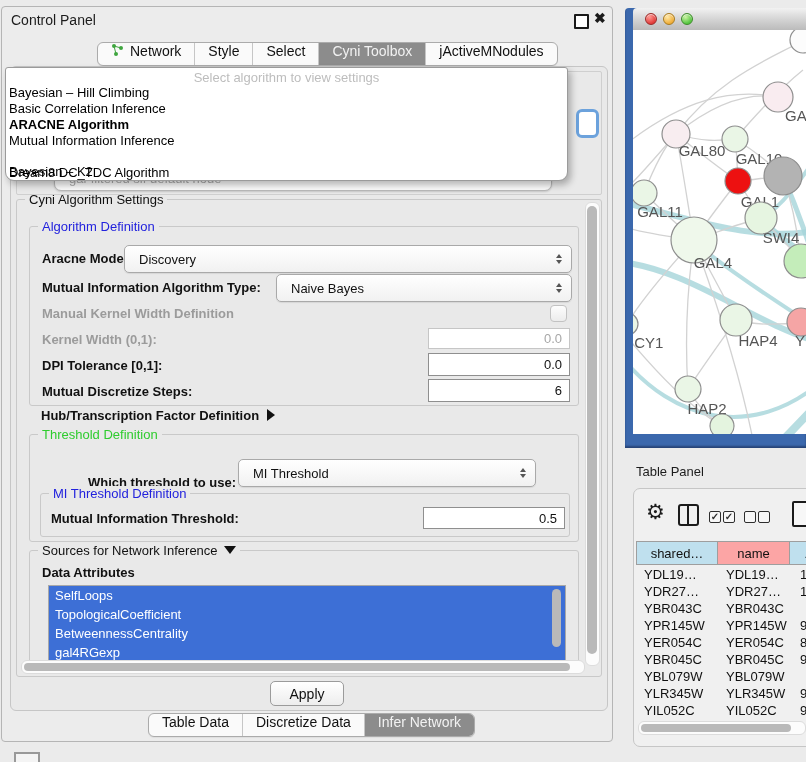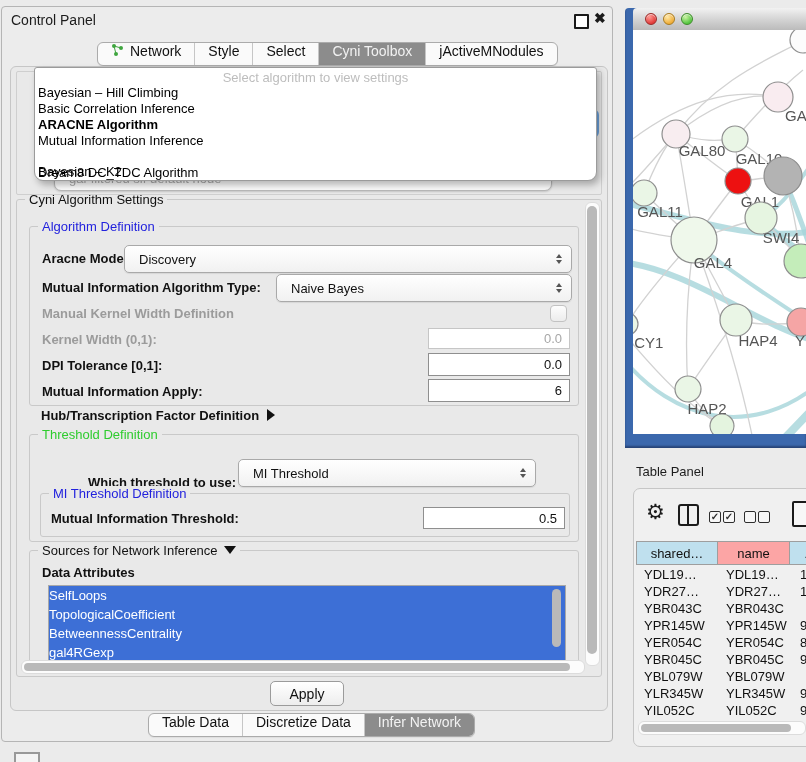--- a/index.html
+++ b/index.html
@@ -17,21 +17,21 @@
   .seg.selected{background:#8C8C8C;color:#F2F2F2;}
   .seg .net-ico{margin-right:6px;}
   
   .content-panel{position:absolute;left:8px;top:59px;width:596px;height:643px;background:#E9E9E9;border:1px solid #C6C6C6;border-radius:6px;}
   
   .frag-group{position:absolute;left:14px;top:64px;width:584px;height:122px;border:1px solid #CFCFCF;border-radius:2px;background:#E9E9E9;z-index:1;}
   .bg-combo{position:absolute;left:52px;top:158px;width:496px;height:24px;background:#FBFBFB;border:1px solid #B8B8B8;border-radius:7px;z-index:1;display:flex;align-items:flex-end;box-shadow:0 1px 2px rgba(0,0,0,.15);}
   .bg-combo span{font-size:13px;color:#ABABAB;padding:0 0 4px 14px;}
   .focus-frag{position:absolute;left:574px;top:102px;width:17px;height:23px;background:#FFF;border:3px solid #6CA2DC;border-radius:6px;z-index:1;}
   
-  .dd-list{position:absolute;left:32px;top:60px;width:561px;height:112px;background:#FFFFFF;border:1px solid #9B9B9B;border-radius:3px 3px 9px 9px;box-shadow:3px 4px 7px rgba(0,0,0,.28);z-index:5;text-decoration:underline;}
+  .dd-list{position:absolute;left:3px;top:60px;width:561px;height:112px;background:#FFFFFF;border:1px solid #9B9B9B;border-radius:3px 3px 9px 9px;box-shadow:3px 4px 7px rgba(0,0,0,.28);z-index:5;text-decoration:underline;}
   .dd-ph{position:absolute;left:0;right:0;top:2px;text-align:center;font-size:13px;color:#BDBDBD;}
   .dd-item{position:absolute;left:3px;font-size:13px;height:16px;line-height:16px;color:#000;}
   .dd-item.bold{font-weight:bold;}
   
   .fieldset{position:absolute;border:1px solid #C9C9C9;border-radius:3px;}
   .legend{position:absolute;top:-8px;left:8px;background:#E9E9E9;padding:0 4px;font-size:13px;line-height:15px;white-space:nowrap;}
   .legend.blue{color:#2222DD;}
   .legend.green{color:#2ECC2E;}
   .flabel{position:absolute;font-size:13px;font-weight:bold;color:#111;white-space:nowrap;}
   .flabel.dis{color:#9B9B9B;}
@@ -44,21 +44,21 @@
   .tri-right{display:inline-block;width:0;height:0;border-top:6px solid transparent;border-bottom:6px solid transparent;border-left:8px solid #111;margin-left:8px;vertical-align:-1px;}
   .tri-downb{display:inline-block;width:0;height:0;border-left:6px solid transparent;border-right:6px solid transparent;border-top:8px solid #111;margin-left:6px;vertical-align:1px;}
   .tinput{position:absolute;background:#FFF;border:1px solid #8F8F8F;font-size:13px;text-align:right;display:flex;align-items:center;justify-content:flex-end;padding-right:7px;box-sizing:border-box;color:#111;}
   .tinput.dis{border:1px solid #C6C6C6;color:#A7A7A7;}
   .cbox{position:absolute;width:15px;height:15px;border:1px solid #C2C2C2;border-radius:4px;background:linear-gradient(#FDFDFD,#ECECEC);}
   
   .vtrack{position:absolute;background:#FCFCFC;border:1px solid #DDD;border-radius:6px;}
   .vthumb{position:absolute;background:#B9B9B9;border-radius:5px;}
   
   .attr-list{position:absolute;background:#FFF;border:1px solid #A8A8A8;overflow:hidden;}
-  .attr-item{height:19px;line-height:19px;font-size:13px;color:#FFF;background:#3D6FD6;}
+  .attr-item{height:19px;line-height:19px;font-size:13px;padding-left:6px;color:#FFF;background:#3D6FD6;}
   
   .apply-btn{position:absolute;left:268px;top:674px;width:72px;height:23px;background:linear-gradient(#FFFFFF,#EDEDED);border:1px solid #9B9B9B;border-radius:5px;font-size:14px;display:flex;align-items:center;justify-content:center;}
   .mini-frag{position:absolute;left:14px;top:752px;width:22px;height:12px;border:2px solid #999;background:#F4F4F4;}
   
   .net-window{position:absolute;left:625px;top:8px;width:181px;height:440px;background:#3B68AD;border-radius:4px 0 0 0;box-shadow:inset 0 -2px 2px rgba(0,0,20,.35);}
   .net-titlebar{position:absolute;left:8px;top:0;right:0;height:22px;background:linear-gradient(#F2F2F2,#D2D2D2 55%,#BBBBBB);border-bottom:1px solid #8E8E8E;border-radius:4px 0 0 0;}
   .light{position:absolute;top:5px;width:12px;height:12px;border-radius:50%;box-shadow:inset 0 1px 1px rgba(255,255,255,.7);}
   .light.red{background:radial-gradient(circle at 35% 30%,#FF9A94,#E23B39 70%);border:1px solid #9A2A28;box-sizing:border-box;}
   .light.yellow{background:radial-gradient(circle at 35% 30%,#FFE9A8,#F0AD38 70%);border:1px solid #A87B1F;box-sizing:border-box;}
   .light.green{background:radial-gradient(circle at 35% 30%,#CDF3A6,#54C63F 70%);border:1px solid #3F8A2A;box-sizing:border-box;}
@@ -168,21 +168,21 @@
 
         <span class="flabel dis" style="left:12px;top:79px;">Manual Kernel Width Definition</span>
         <span class="cbox" style="left:520px;top:78px;"></span>
 
         <span class="flabel dis" style="left:12px;top:105px;">Kernel Width (0,1):</span>
         <div class="tinput dis" style="left:398px;top:101px;width:142px;height:21px;">0.0</div>
 
         <span class="flabel" style="left:12px;top:131px;">DPI Tolerance [0,1]:</span>
         <div class="tinput" style="left:398px;top:126px;width:142px;height:23px;">0.0</div>
 
-        <span class="flabel" style="left:12px;top:157px;">Mutual Information Apply:</span>
+        <span class="flabel" style="left:12px;top:157px;">Mutual Discretize Steps:</span>
         <div class="tinput" style="left:398px;top:152px;width:142px;height:23px;">6</div>
       </div>
 
       <div style="position:absolute;left:24px;top:206px;">
         <span class="flabel" style="position:static;">Hub/Transcription Factor Definition</span><span class="tri-right"></span>
       </div>
 
       <div class="fieldset" style="left:12px;top:234px;width:548px;height:106px;">
         <span class="legend green">Threshold Definition</span>
 

